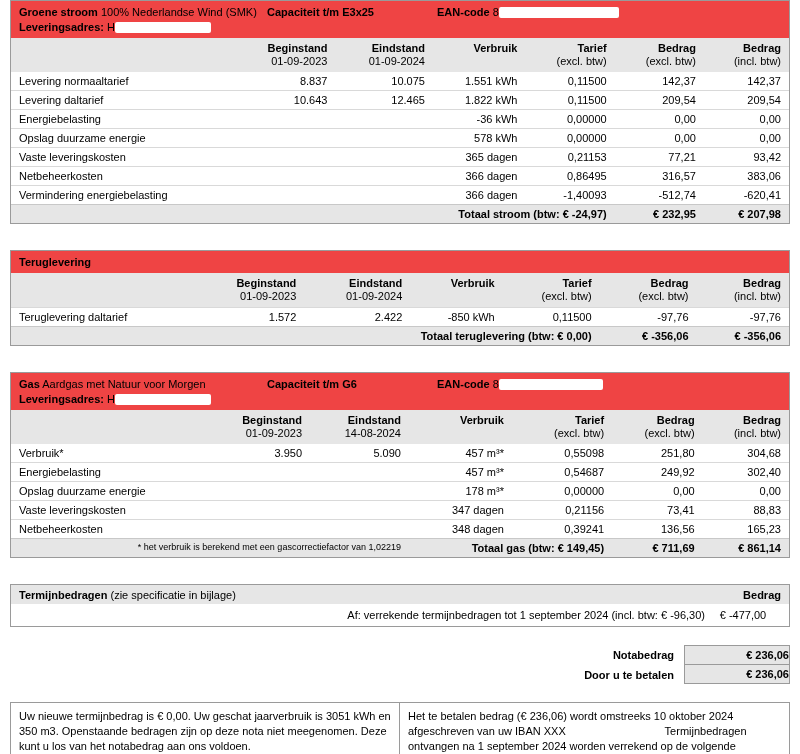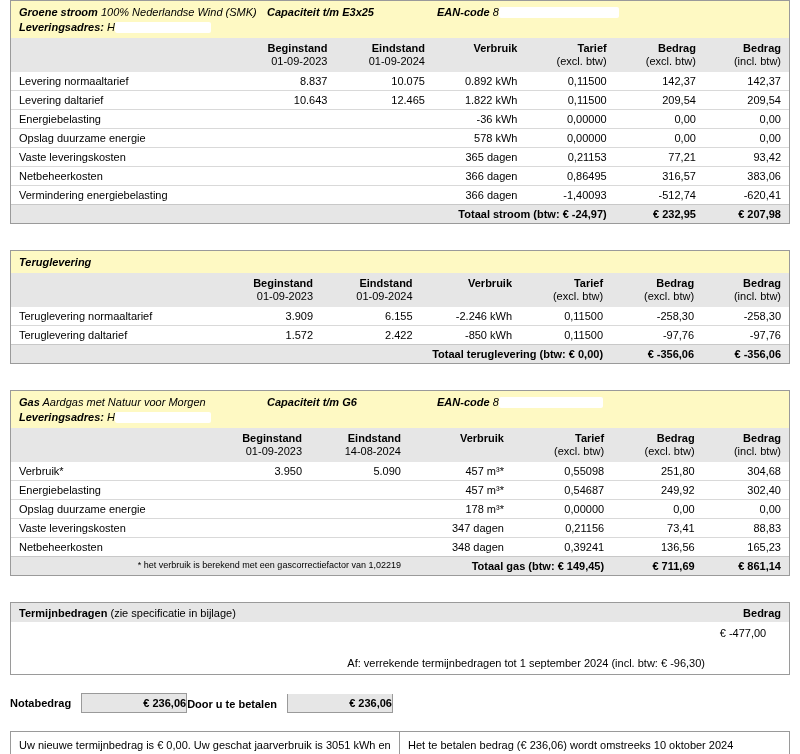--- a/index.html
+++ b/index.html
@@ -24,24 +24,23 @@
   .block {
     border: 1px solid #9a9a9a;
     margin: 0 10px 0 10px;
     box-sizing: border-box;
     background: #ffffff;
   }
   .spacer-lg { height: 26px; }
   .spacer-md { height: 18px; }
 
   .block-head {
-    background: #fef9c3;
+    background: #ef4444;
     padding: 4px 0 3px 8px;
     line-height: 15px;
-    font-style: italic;
   }
   .head-row {
     display: flex;
     align-items: flex-start;
   }
   .head-col-1 { width: 248px; }
   .head-col-2 { width: 170px; }
   .head-col-3 { flex: 1; }
   .bold { font-weight: bold; }
   .redact {
@@ -106,27 +105,27 @@
     font-weight: bold;
     text-align: center;
   }
   .term-head .normal { font-weight: normal; }
   .term-row {
     display: flex;
     justify-content: flex-end;
     padding: 5px 8px 5px 8px;
     gap: 0;
   }
-  .term-row .txt { text-align: right; margin-top: 30px; }
+  .term-row .txt { text-align: right; }
   .term-row .amt { width: 76px; text-align: center; }
 
   .totals {
     margin: 0 10px;
     display: flex;
-    flex-direction: row;
+    flex-direction: column;
     align-items: flex-end;
   }
   .totals-row {
     display: flex;
     align-items: center;
     font-weight: bold;
   }
   .totals-row .lbl {
     text-align: right;
     padding-right: 10px;
@@ -188,21 +187,21 @@
         <td><span>Eindstand</span><br><span class="sub">01-09-2024</span></td>
         <td><span>Verbruik</span><br><span class="sub"></span></td>
         <td><span>Tarief</span><br><span class="sub">(excl. btw)</span></td>
         <td><span>Bedrag</span><br><span class="sub">(excl. btw)</span></td>
         <td><span>Bedrag</span><br><span class="sub">(incl. btw)</span></td>
       </tr>
       <tr class="row firstrow">
         <td class="label">Levering normaaltarief</td>
         <td class="num">8.837</td>
         <td class="num">10.075</td>
-        <td class="num">0.892 kWh</td>
+        <td class="num">1.551 kWh</td>
         <td class="num">0,11500</td>
         <td class="num">142,37</td>
         <td class="num">142,37</td>
       </tr>
       <tr class="row">
         <td class="label">Levering daltarief</td>
         <td class="num">10.643</td>
         <td class="num">12.465</td>
         <td class="num">1.822 kWh</td>
         <td class="num">0,11500</td>
@@ -275,29 +274,20 @@
       <tbody>
           <tr class="colhead">
         <td class="first"></td>
         <td><span>Beginstand</span><br><span class="sub">01-09-2023</span></td>
         <td><span>Eindstand</span><br><span class="sub">01-09-2024</span></td>
         <td><span>Verbruik</span><br><span class="sub"></span></td>
         <td><span>Tarief</span><br><span class="sub">(excl. btw)</span></td>
         <td><span>Bedrag</span><br><span class="sub">(excl. btw)</span></td>
         <td><span>Bedrag</span><br><span class="sub">(incl. btw)</span></td>
       </tr>
-      <tr class="row firstrow">
-        <td class="label">Teruglevering normaaltarief</td>
-        <td class="num">3.909</td>
-        <td class="num">6.155</td>
-        <td class="num">-2.246 kWh</td>
-        <td class="num">0,11500</td>
-        <td class="num">-258,30</td>
-        <td class="num">-258,30</td>
-      </tr>
       <tr class="row">
         <td class="label">Teruglevering daltarief</td>
         <td class="num">1.572</td>
         <td class="num">2.422</td>
         <td class="num">-850 kWh</td>
         <td class="num">0,11500</td>
         <td class="num">-97,76</td>
         <td class="num">-97,76</td>
       </tr>
       <tr class="total">

